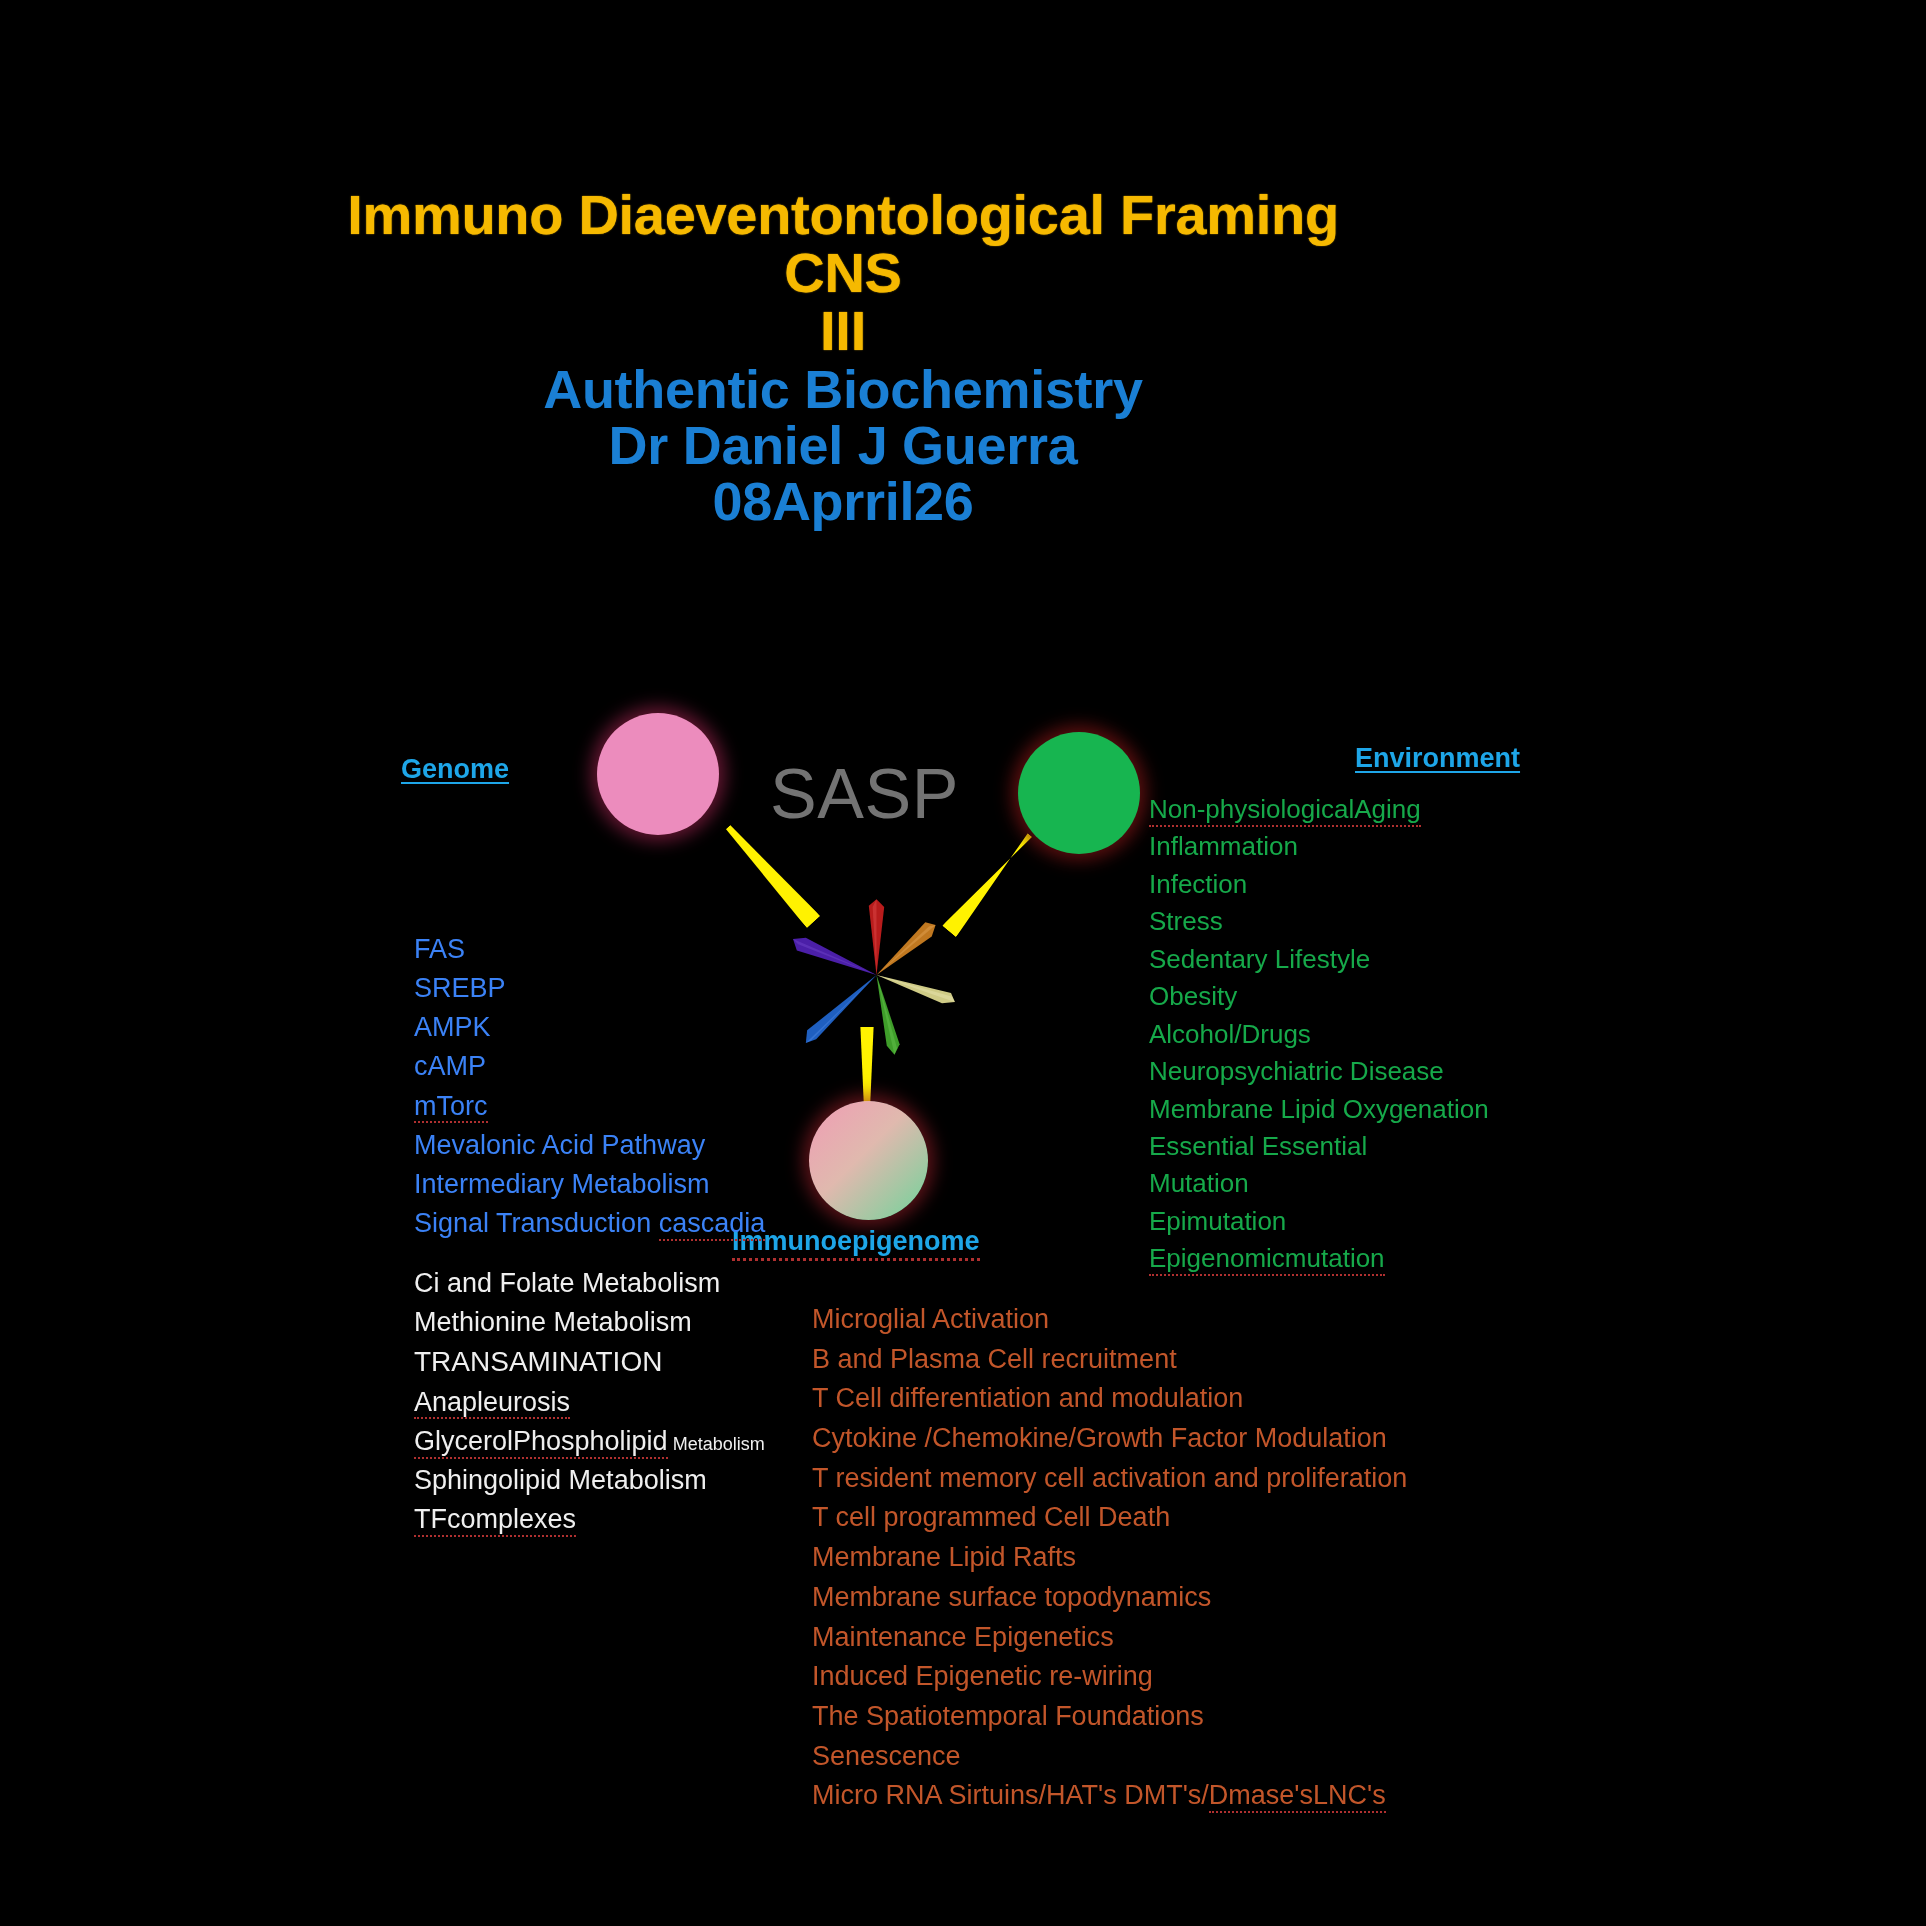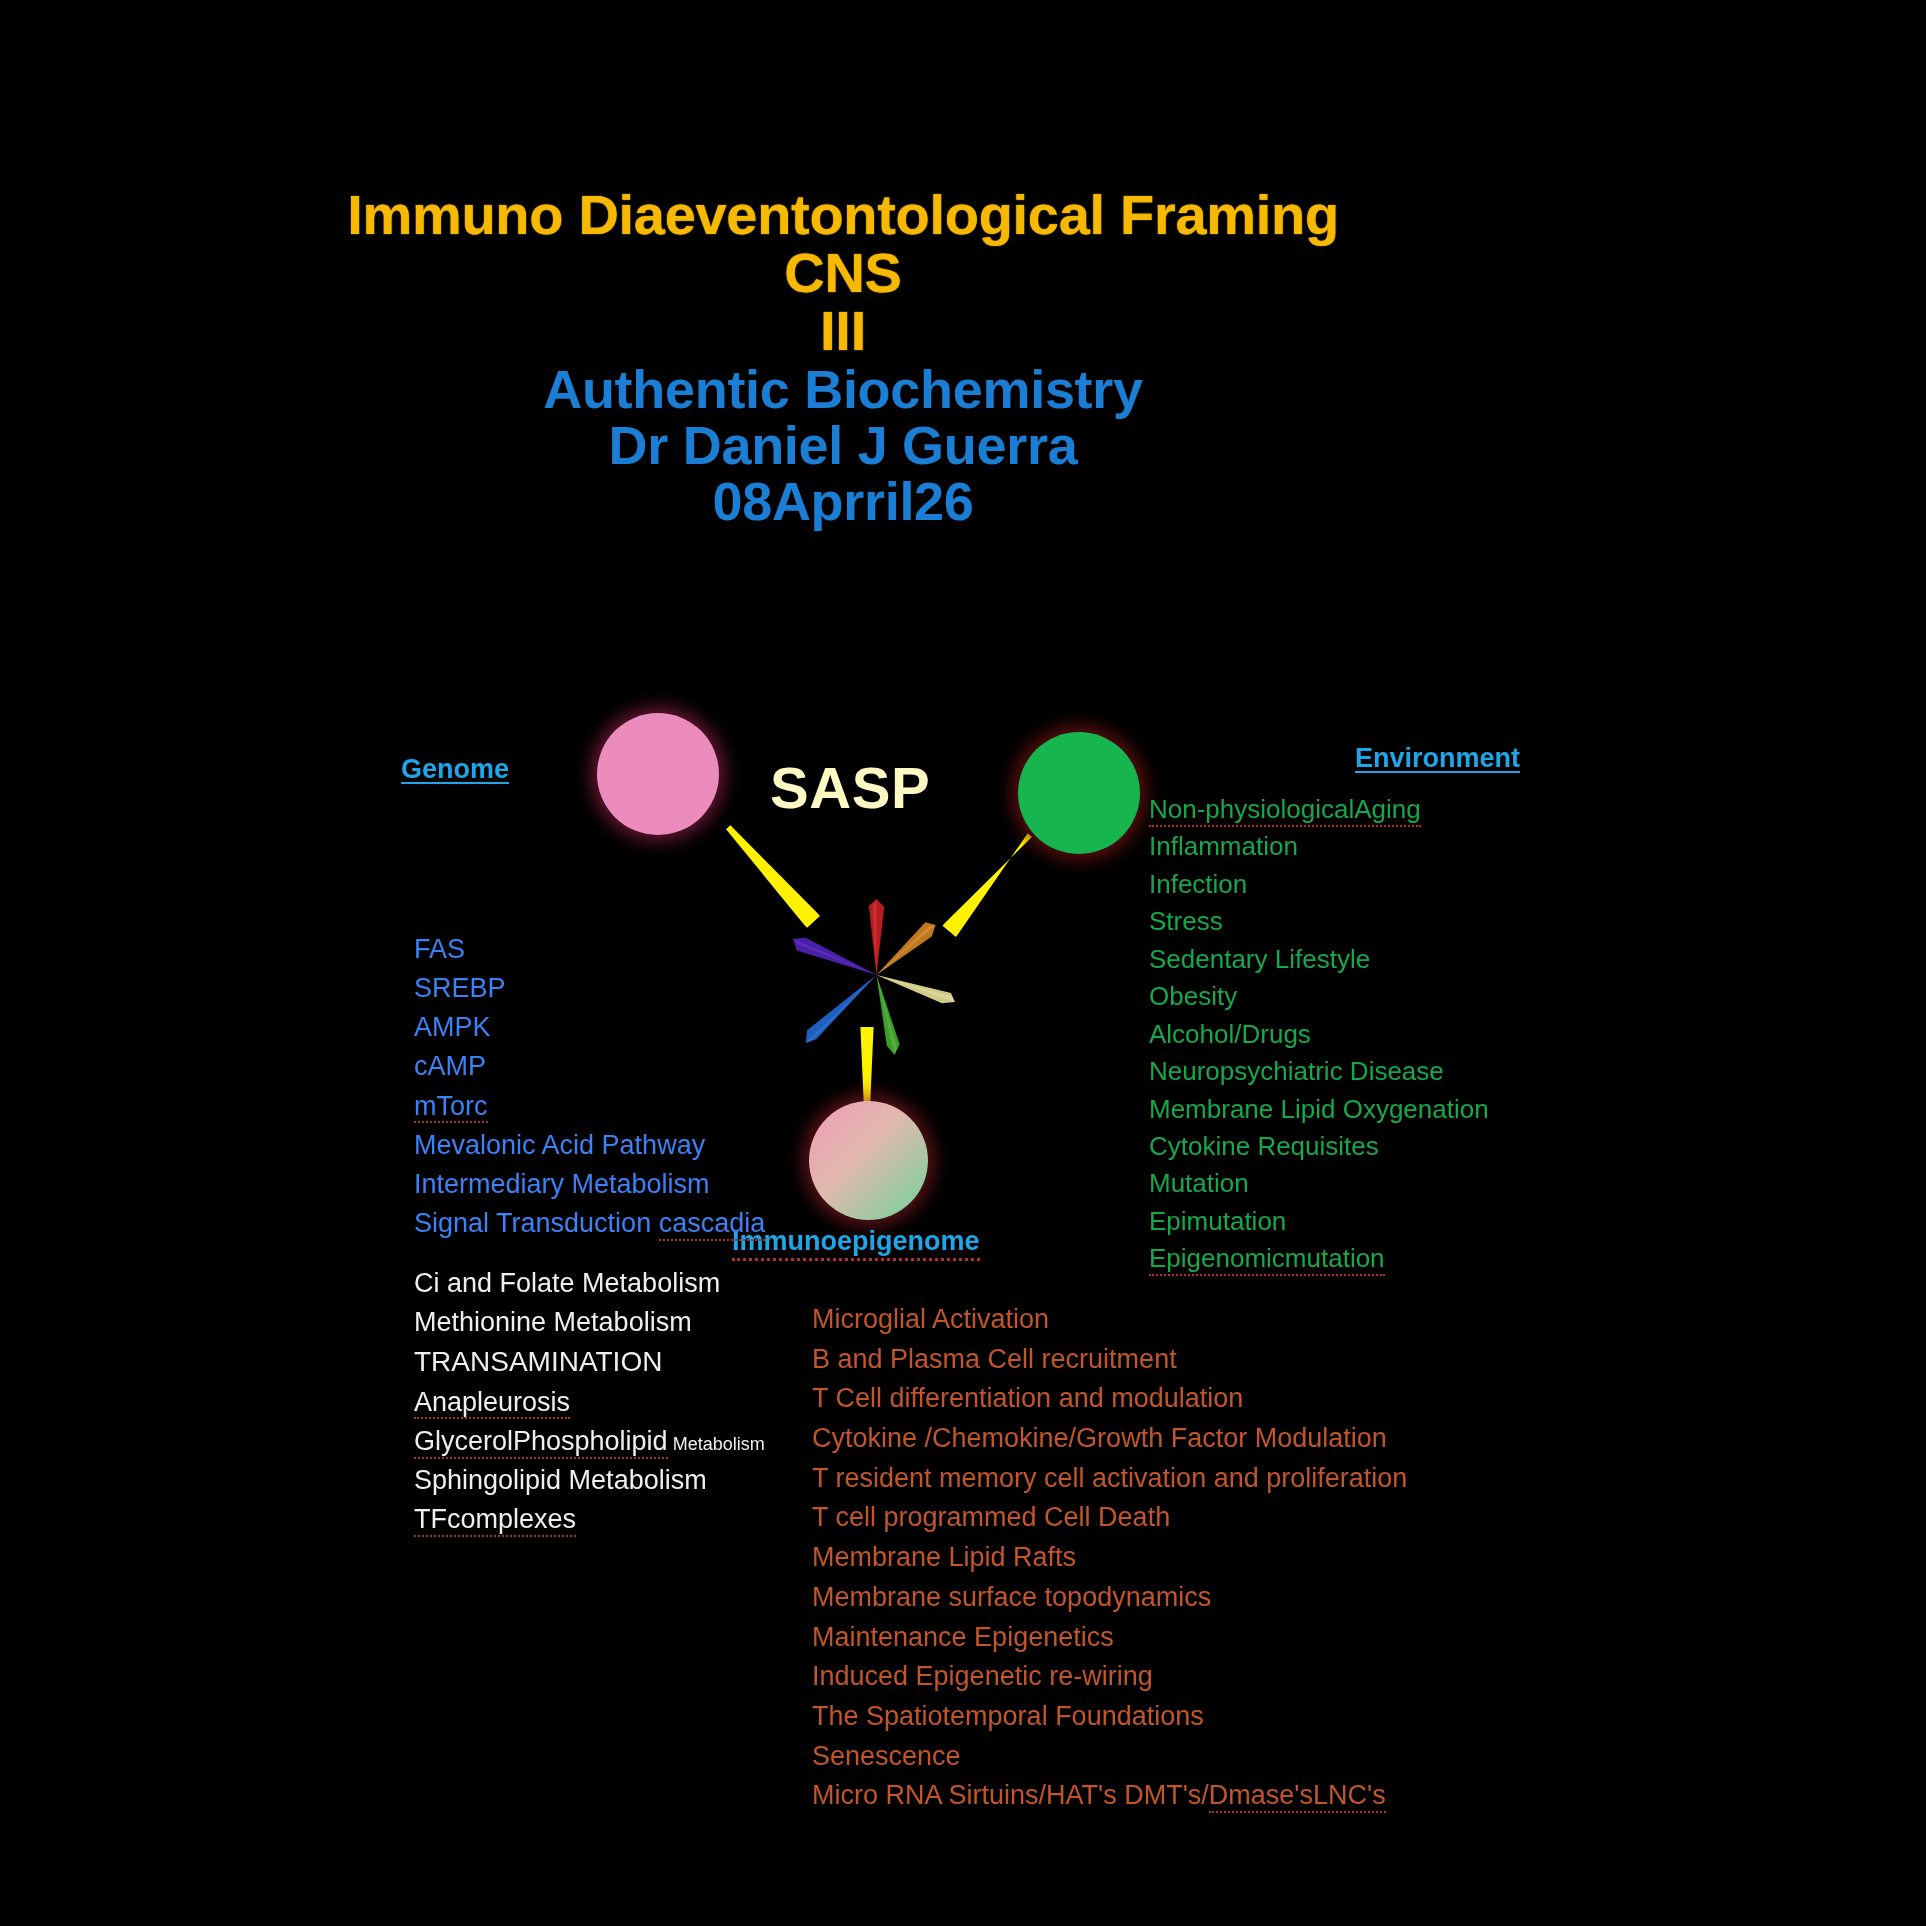--- a/index.html
+++ b/index.html
@@ -127,23 +127,23 @@
     top: 1226px;
     text-decoration: none;
     border-bottom: 3.2px dotted #B03030;
     padding-bottom: 1.3px;
   }
 
   #sasp-label {
     position: absolute;
     left: 770px;
     top: 754px;
-    color: #fef9c3;
-    font-weight: bold;
-    font-size: 58px;
+    color: #737373;
+    font-weight: normal;
+    font-size: 70px;
     letter-spacing: 0.6px;
   }
 
   
   .list {
     position: absolute;
     white-space: nowrap;
   }
   .list .row {
     display: block;
@@ -242,21 +242,21 @@
   <div class="list green-list" style="color: rgb(22, 169, 74);">
       <span class="row"><span class="sq">Non-physiologicalAging</span></span>
       <span class="row"><span>Inflammation</span></span>
       <span class="row"><span>Infection</span></span>
       <span class="row"><span>Stress</span></span>
       <span class="row"><span>Sedentary Lifestyle</span></span>
       <span class="row"><span>Obesity</span></span>
       <span class="row"><span>Alcohol/Drugs</span></span>
       <span class="row"><span>Neuropsychiatric Disease</span></span>
       <span class="row"><span>Membrane Lipid Oxygenation</span></span>
-      <span class="row"><span>Cytokine Requisites</span></span>
+      <span class="row"><span>Essential Essential</span></span>
       <span class="row"><span>Mutation</span></span>
       <span class="row"><span>Epimutation</span></span>
       <span class="row"><span class="sq">Epigenomicmutation</span></span>
     </div>
   <div class="list orange-list" style="color: rgb(194, 86, 42);">
       <span class="row"><span>Microglial Activation</span></span>
       <span class="row"><span>B and Plasma Cell recruitment</span></span>
       <span class="row"><span>T Cell differentiation and modulation</span></span>
       <span class="row"><span>Cytokine /Chemokine/Growth Factor Modulation</span></span>
       <span class="row"><span>T resident memory cell activation and proliferation</span></span>

